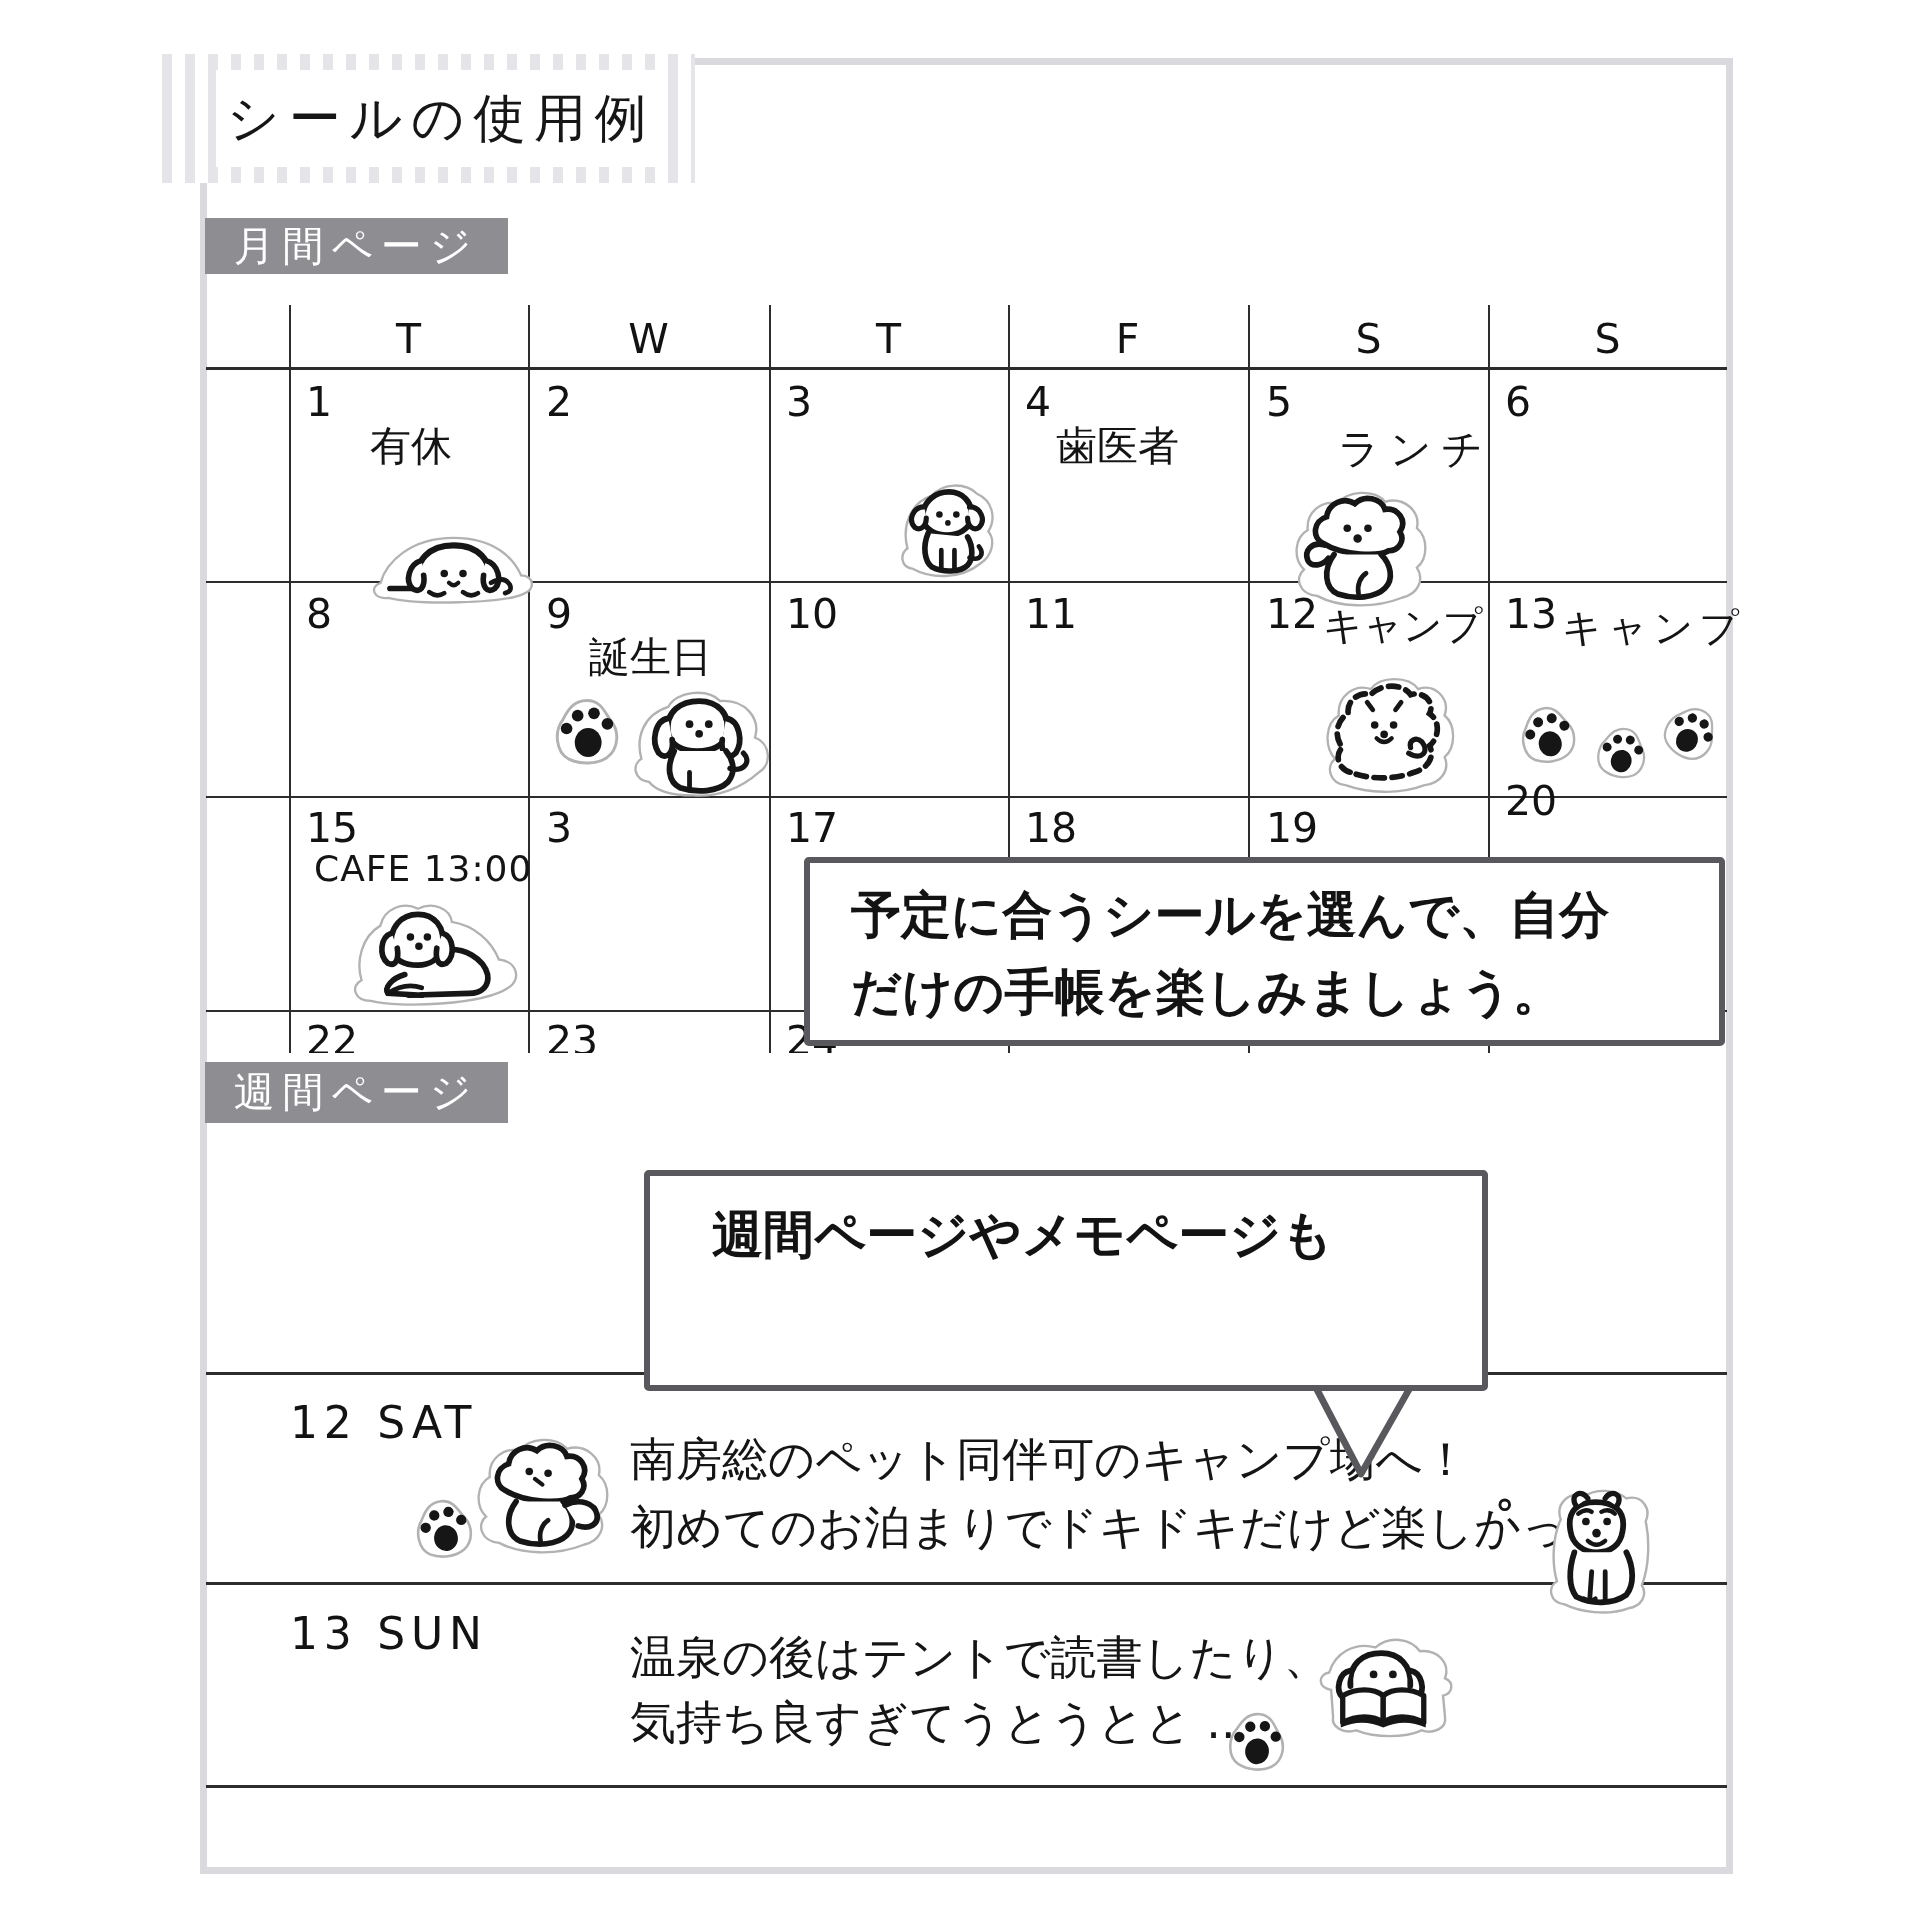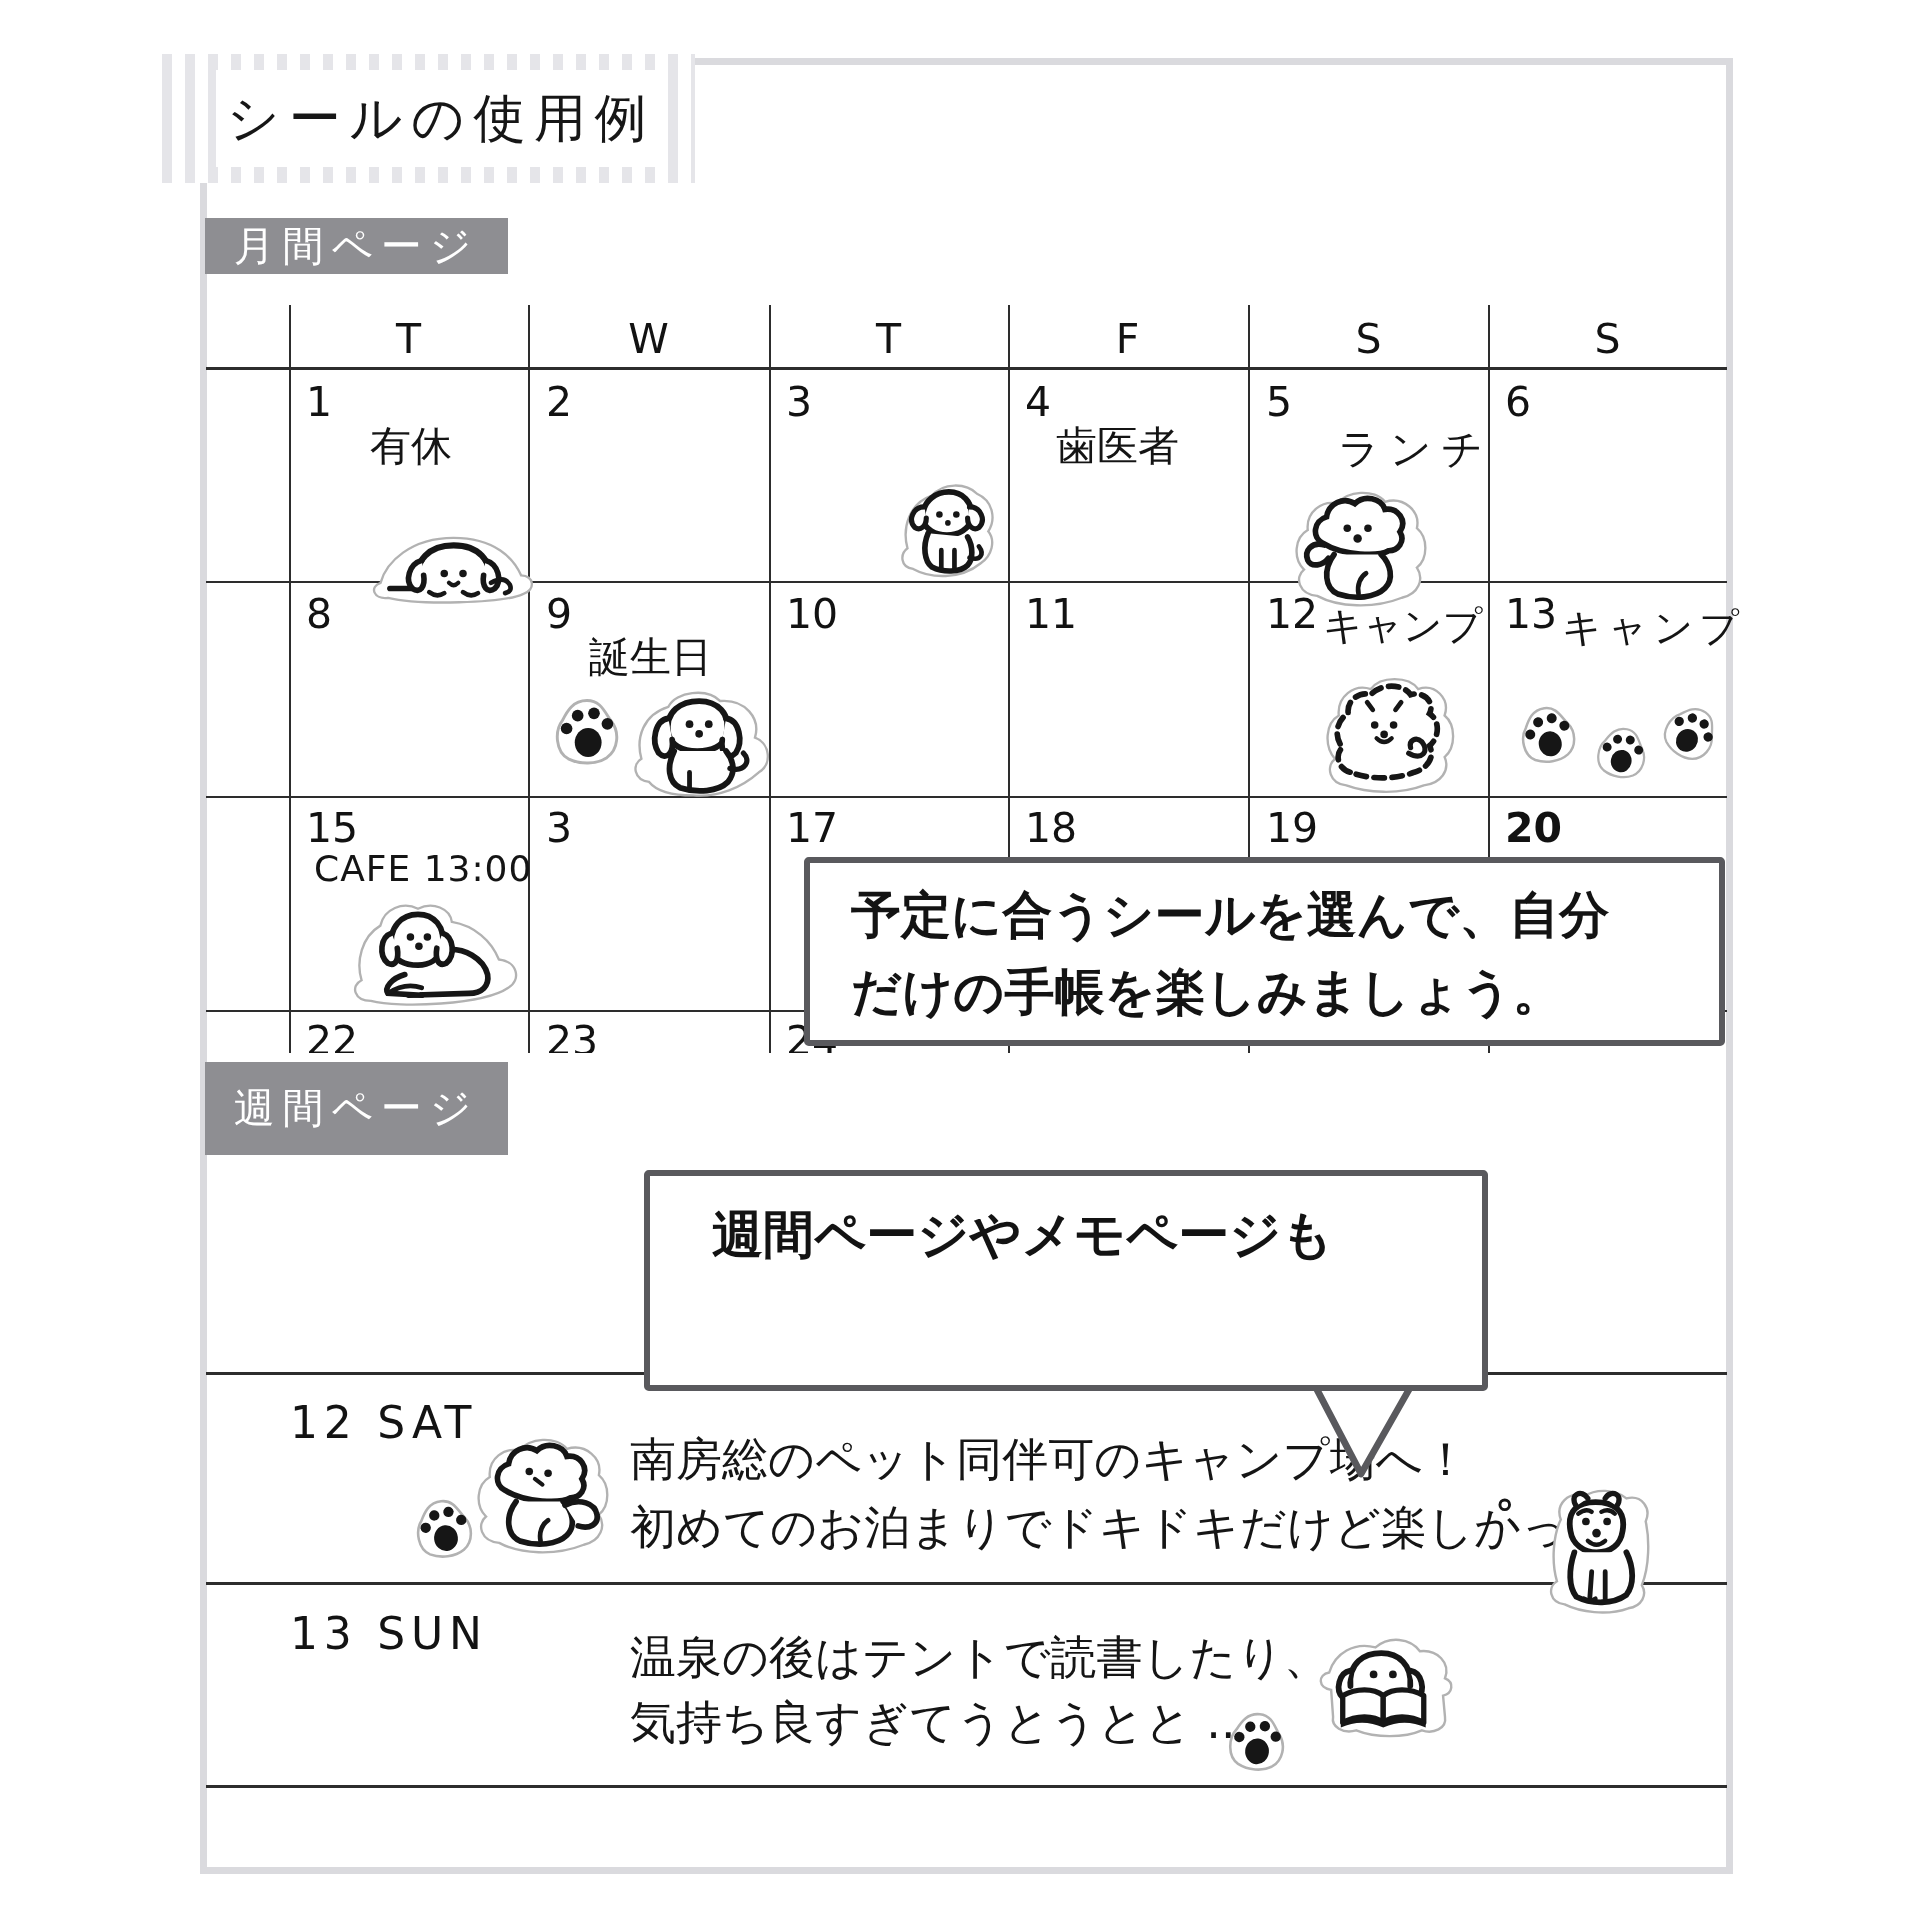--- a/index.html
+++ b/index.html
@@ -83,21 +83,21 @@
 <div class="abs daynum" style="left:786px;top:590px;">10</div>
 <div class="abs daynum" style="left:1025px;top:590px;">11</div>
 <div class="abs daynum" style="left:1266px;top:590px;">12</div>
 <div class="abs daynum" style="left:1505px;top:590px;">13</div>
 
 <div class="abs daynum" style="left:306px;top:804px;">15</div>
 <div class="abs daynum" style="left:546px;top:804px;">3</div>
 <div class="abs daynum" style="left:786px;top:804px;">17</div>
 <div class="abs daynum" style="left:1025px;top:804px;">18</div>
 <div class="abs daynum" style="left:1266px;top:804px;">19</div>
-<div class="abs daynum" style="left:1505px;top:804px;font-weight:bold;">20</div>
+<div class="abs daynum" style="left:1505px;top:777px;">20</div>
 
 <div class="abs clip" style="left:206px;top:1011px;width:1521px;height:42px;">
   <div class="abs daynum" style="left:100px;top:5.8px;">22</div>
   <div class="abs daynum" style="left:340px;top:5.8px;">23</div>
   <div class="abs daynum" style="left:580px;top:5.8px;">24</div>
 </div>
 
 <div class="abs note" style="left:370px;top:419px;">有休</div>
 <div class="abs note" style="left:1056px;top:419px;">歯医者</div>
 <div class="abs note" style="left:1338px;top:422px;letter-spacing:9.7px;">ランチ</div>
@@ -231,21 +231,21 @@
   <circle cx="81" cy="62" r="4" fill="#161616"></circle>
   <path d="M48 112 C60 104 72 102 84 106" stroke="#161616" stroke-width="5" fill="none" stroke-linecap="round"></path>
 </svg>
 </div>
 
 <div class="abs bubble" style="left:804px;top:857px;width:909px;height:177px;">
   <div class="l" style="margin:13.5px 0 0 41px;">予定に合うシールを選んで、自分</div>
   <div class="l" style="margin-left:41px;">だけの手帳を楽しみましょう。</div>
 </div>
 
-<div class="abs seclabel" style="left:205px;top:1062px;width:303px;height:93px;">週間ページ</div>
+<div class="abs seclabel" style="left:205px;top:1062px;width:303px;height:61px;">週間ページ</div>
 
 <div class="abs tail" style="left:1305px;top:1385px;width:116px;height:97px;">
 <svg viewBox="0 0 120 100">
   <path d="M12 4 L108 4 L58 92 Z" fill="#fff"></path>
   <path d="M12 4 L58 92 L108 4" fill="none" stroke="#59595d" stroke-width="7" stroke-linecap="round" stroke-linejoin="round"></path>
 </svg>
 </div>
 <div class="abs bubble" style="left:644px;top:1170px;width:832px;height:209px;">
   <div class="l" style="margin:19.3px 0 0 62px;font-size:51px;line-height:79px;">週間ページやメモページも</div>
 </div>

